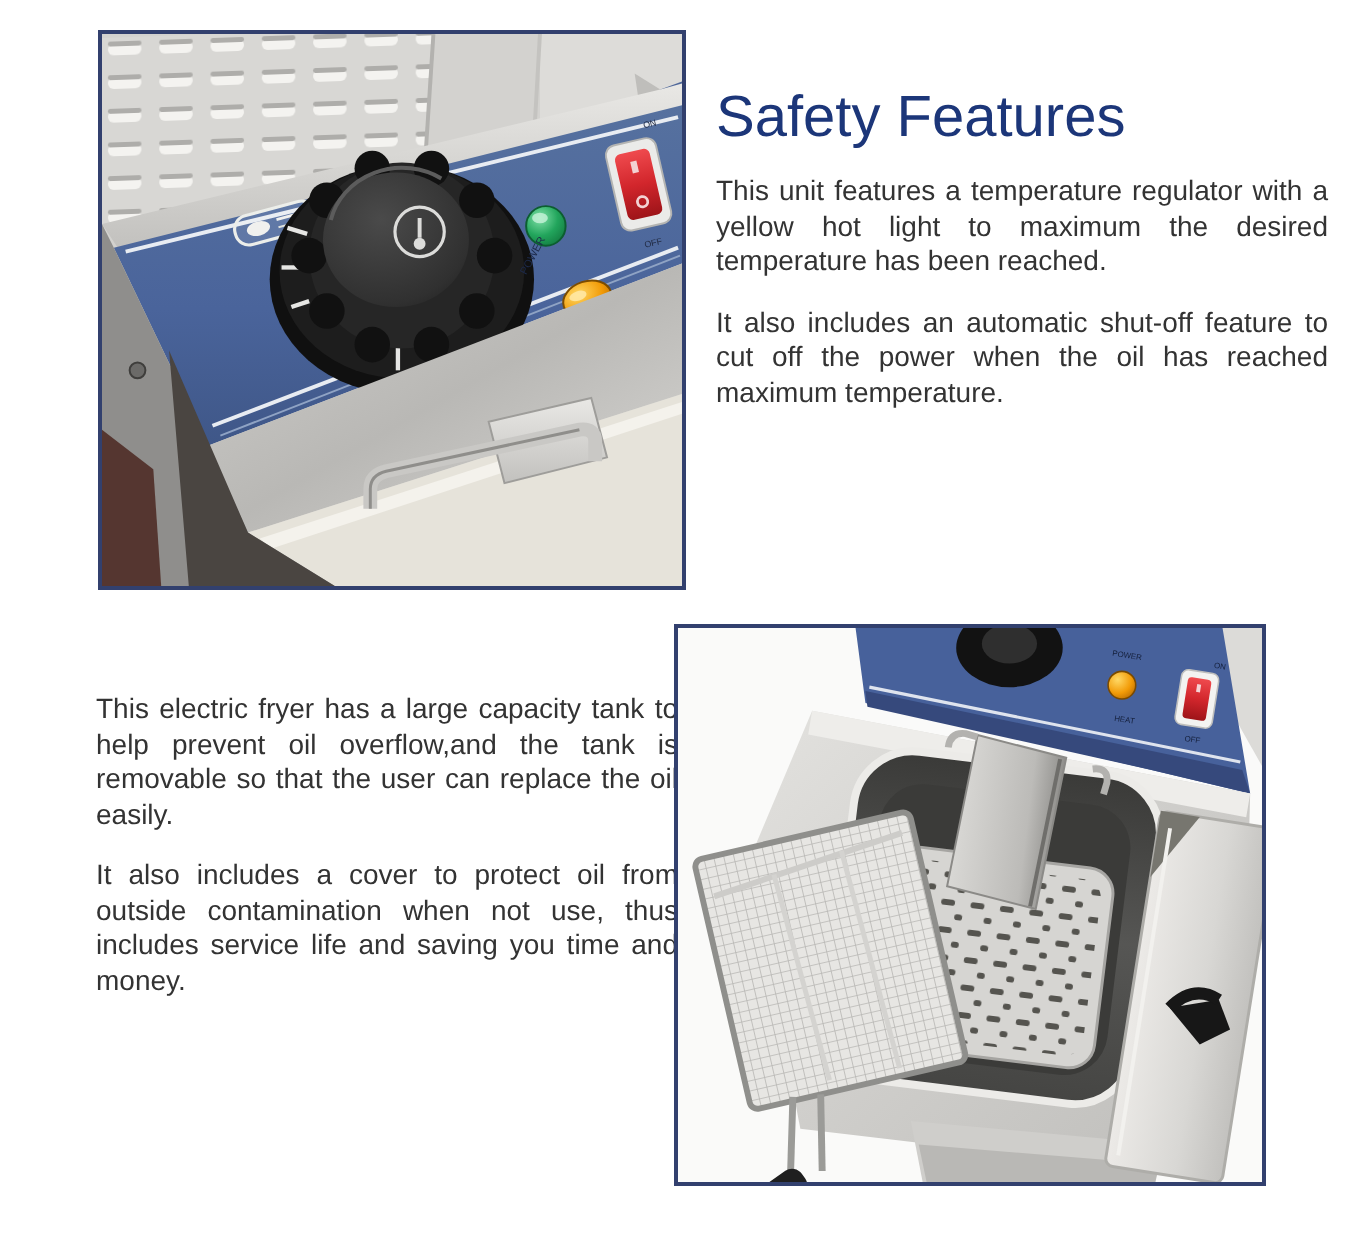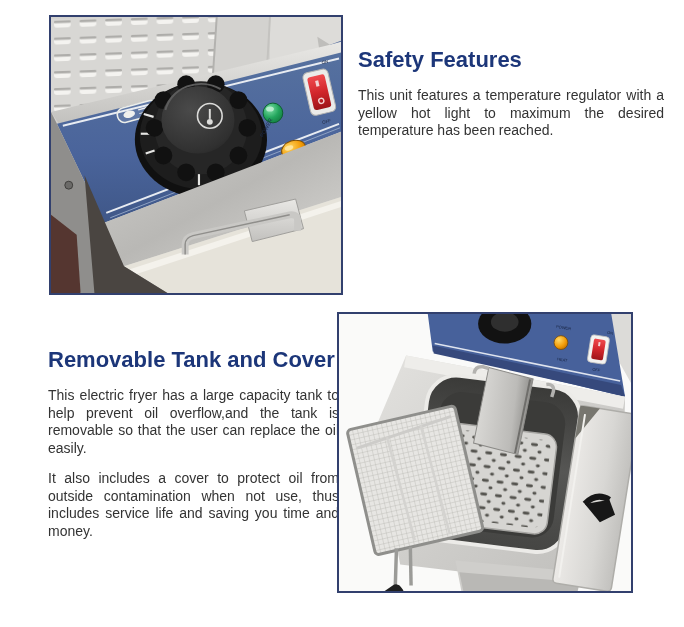--- a/index.html
+++ b/index.html
@@ -13,21 +13,21 @@
     border:2px solid #32406e;background:#f4f3f1;overflow:hidden;
   }
   .photo svg{display:block;width:100%;height:100%;}
   .photo-a{left:49px;top:15px;width:294px;height:280px;}
   .photo-b{left:337px;top:312px;width:296px;height:281px;}
   .text-block{position:absolute;}
   .text-a{left:358px;top:46px;width:306px;}
   .text-b{left:48px;top:346px;width:291px;}
   .text-block h2{
     margin:0 0 14px 0;
-    font-size:22px;line-height:27px;font-weight:bold;
+    font-size:29px;line-height:27px;font-weight:normal;
     color:#1c3679;letter-spacing:0;
   }
   .text-block p{
     margin:0 0 13px 0;
     font-size:14px;line-height:17.5px;color:#333333;
     text-align:justify;
   }
   svg text{font-family:"Liberation Sans","DejaVu Sans",sans-serif;}
 </style>
 </head>
@@ -176,24 +176,24 @@
       <polygon points="0,96 6,108 54,208 74,252 118,279 30,279 0,210" fill="#8f8e8c"></polygon>
       <polygon points="34,160 74,252 118,279 44,279" fill="#4a4541"></polygon>
       <polygon points="0,200 26,220 30,279 0,279" fill="#553630"></polygon>
       <circle cx="18" cy="170" r="4" fill="#6b6a68" stroke="#3f3e3c" stroke-width="1"></circle>
     </svg>
   </figure>
 
   <section class="text-block text-a">
     <h2>Safety Features</h2>
     <p>This unit features a temperature regulator with a yellow hot light to maximum the desired temperature has been reached.</p>
+    <p>It also includes an automatic shut-off feature to cut off the power when the oil has reached maximum temperature.</p>
   </section>
 
   <section class="text-block text-b">
-    <h2>Removable Tank and Cover</h2>
     <p>This electric fryer has a large capacity tank to help prevent oil overflow,and the tank is removable so that the user can replace the oil easily.</p>
     <p>It also includes a cover to protect oil from outside contamination when not use, thus includes service life and saving you time and money.</p>
   </section>
 
   <figure class="photo photo-b">
     <svg viewBox="0 0 296 281" preserveAspectRatio="none">
       <defs>
         <linearGradient id="steelBody" x1="0" y1="0" x2="1" y2="1">
           <stop offset="0" stop-color="#e3e2df"></stop>
             <stop offset="0.5" stop-color="#cfcecb"></stop>

